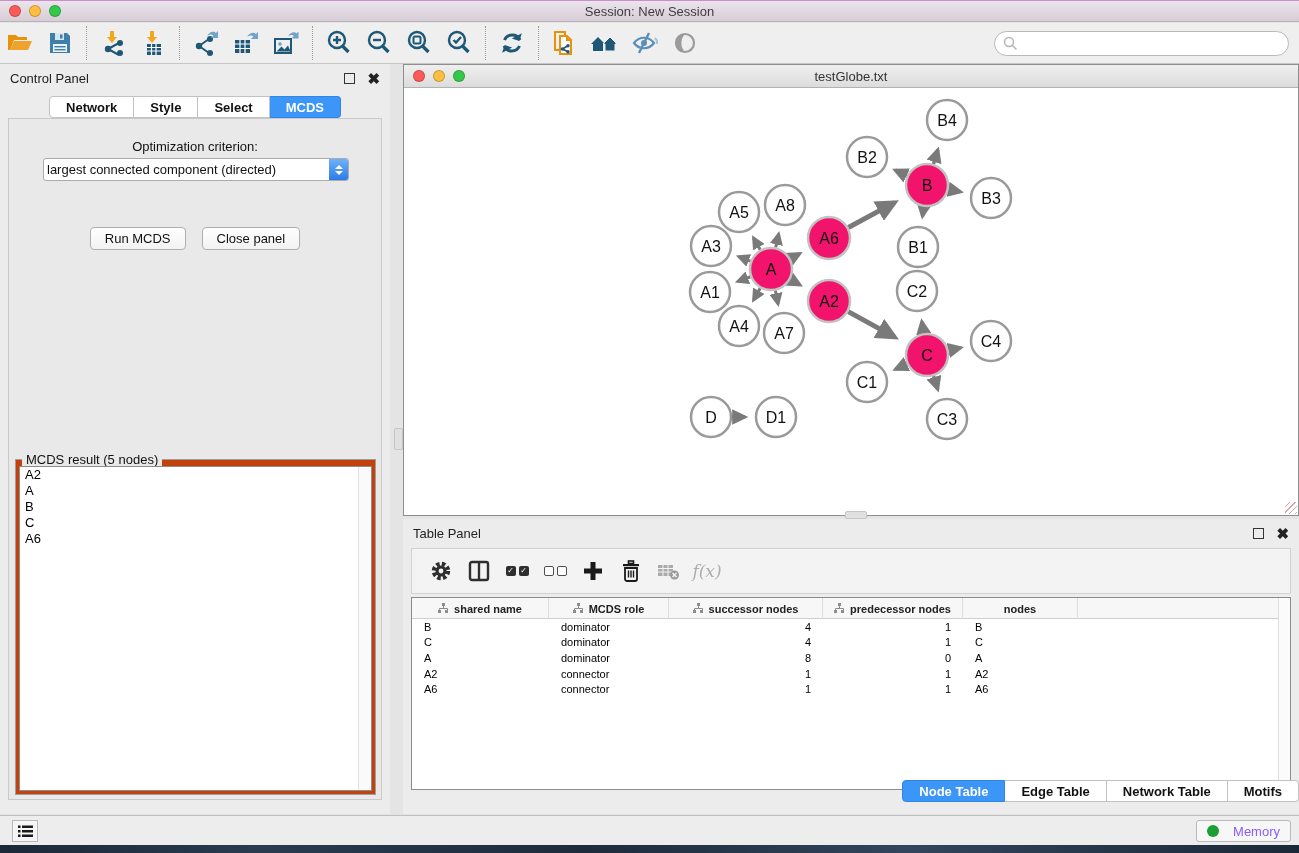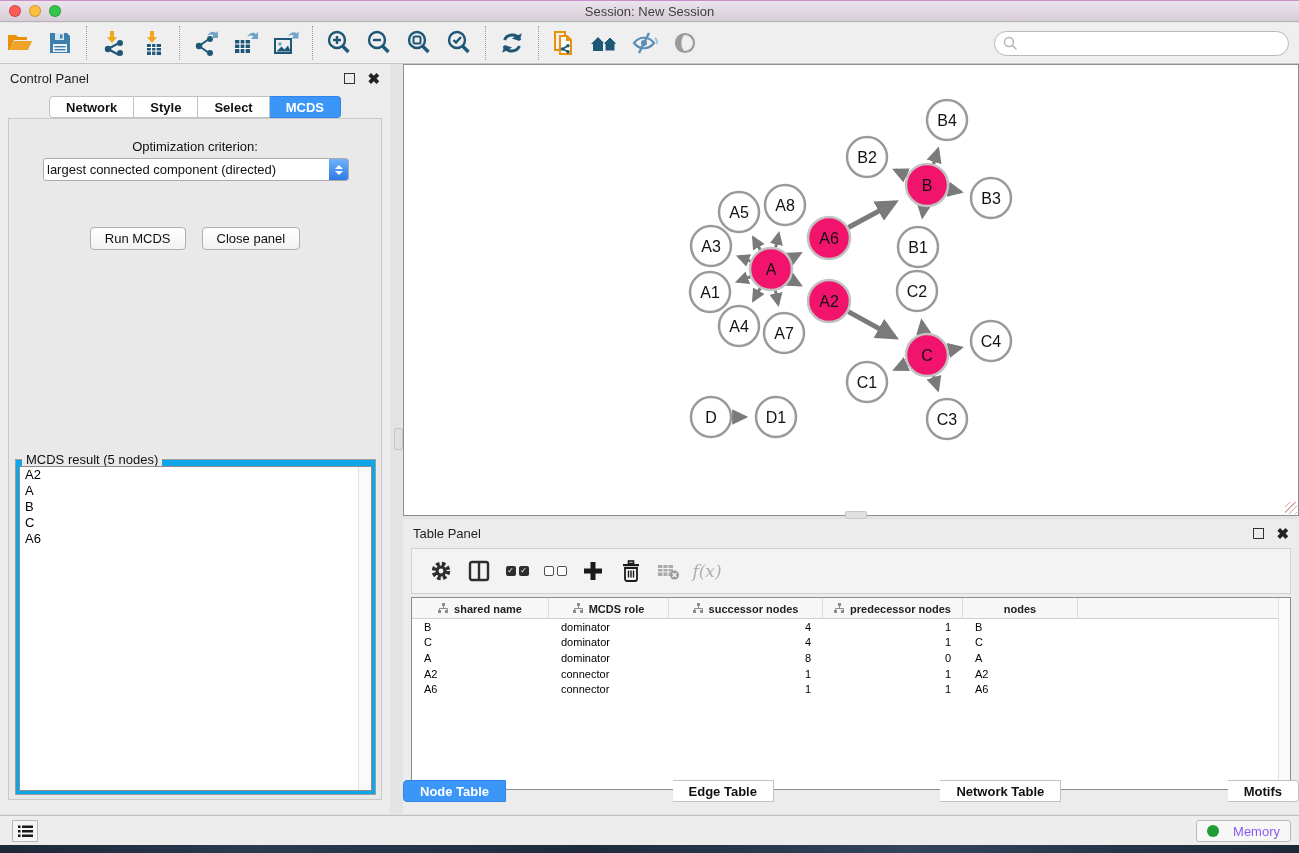--- a/index.html
+++ b/index.html
@@ -35,21 +35,21 @@
   .seg.active { background:#3B96F7; border-color:#2F86E8; color:#fff; }
   .cp-box { position:absolute; left:8px; top:54px; width:374px; height:682px; background:#E9E9E9; border:1px solid #C9C9C9; }
   .opt-label { text-align:center; margin-top:20px; font-size:13px; color:#111; }
   .dropdown { position:absolute; left:34px; top:39px; width:306px; height:23px; background:#fff; border:1px solid #ABABAB; border-radius:3px; display:flex; align-items:center; cursor:pointer; }
   .dropdown .dd-text { flex:1; font-size:13px; padding-left:3px; color:#111; white-space:nowrap; }
   .dd-step { width:19px; height:21px; border-radius:2px 2px; background:linear-gradient(#6FB1F9,#2D7BE8); border-radius:0 2px 2px 0; display:flex; flex-direction:column; align-items:center; justify-content:center; gap:2px; }
   .dd-step i { width:0; height:0; border-left:4px solid transparent; border-right:4px solid transparent; }
   .dd-step .up { border-bottom:4px solid #fff; } .dd-step .dn { border-top:4px solid #fff; }
   .btn { background:linear-gradient(#FFFFFF,#F2F2F2); border:1px solid #AFAFAF; border-radius:4px; height:23px; font-size:13px; color:#111; padding:0 14px; cursor:pointer; }
   .cp-buttons { position:absolute; top:72px; left:0; width:100%; display:flex; justify-content:center; gap:16px;margin-top:36px; }
-  .fieldset { position:absolute; left:6px; top:340px; width:361px; height:336px; border:1px solid #9E9E9E; background:#0ea5e9; }
+  .fieldset { position:absolute; left:6px; top:340px; width:361px; height:336px; border:1px solid #9E9E9E; background:#c2410c; }
   .fieldset .legend { position:absolute; top:-8px; left:6px; background:#E9E9E9; font-size:13px; padding:0 4px; color:#111; }
   .result-list { position:absolute; left:3px; top:6px; right:3px; bottom:3px; background:#fff; border:1px solid #8C8C8C; overflow:hidden; }
   .result-scroll { position:absolute; right:0; top:0; bottom:0; width:13px; background:#FAFAFA; border-left:1px solid #E2E2E2; }
   .result-item { font-size:13px; color:#000; padding:0 5px; line-height:16px; cursor:default; }
 
   
   .net-window { position:absolute; left:403px; top:64px; width:896px; height:452px; background:#fff; border:1px solid #8E8E8E; }
   .net-titlebar { height:23px; background:linear-gradient(#EFEFEF,#DCDCDC); border-bottom:1px solid #B2B2B2; display:flex; align-items:center; position:relative; }
   .net-title { position:absolute; left:0; right:0; text-align:center; font-size:13px; color:#333; }
   .net-canvas { position:absolute; left:0; top:23px; width:894px; height:427px; background:#fff; }
@@ -69,21 +69,21 @@
   .fx { font-family:"DejaVu Serif", serif; font-style:italic; font-size:17px; color:#ADADAD; }
 
   .data-table { position:absolute; left:8px; top:78px; width:880px; height:193px; background:#fff; border:1px solid #8C8C8C; overflow:hidden; }
   .dt-header { display:flex; height:21px; background:#F7F7F7; border-bottom:1px solid #CFCFCF; }
   .dt-hcell { display:flex; align-items:center; justify-content:center; gap:5px; font-size:11px; font-weight:700; color:#222; border-right:1px solid #DDD; height:21px; cursor:pointer; }
   .dt-hcell svg { flex:none; }
   .dt-row { display:flex; height:15.6px; align-items:center; cursor:default; }
   .dt-cell { font-size:11px; color:#000; padding:0 12px; white-space:nowrap; overflow:hidden; }
   .dt-cell.num { text-align:right; }
   .dt-scroll { position:absolute; right:0; top:0; bottom:0; width:12px; background:#FBFBFB; border-left:1px solid #DFDFDF; }
-  .tp-tabs { position:absolute; left:0; right:0; bottom:12px; display:flex; justify-content:space-between; }
+  .tp-tabs { position:absolute; left:0; right:0; bottom:12px; display:flex; justify-content:flex-end; }
   .tp-tabs .seg { font-weight:600; }
 
   
   .statusbar { position:absolute; left:0; top:815px; width:1299px; height:30px; background:#EDEDED; border-top:1px solid #BFBFBF; }
   .list-btn { position:absolute; left:12px; top:4px; width:26px; height:22px; background:#F5F5F5; border:1px solid #B9B9B9; display:flex; align-items:center; justify-content:center; cursor:pointer; }
   .memory-btn { position:absolute; right:8px; top:4px; height:22px; background:#F7F7F7; border:1px solid #B9B9B9; border-radius:3px; display:flex; align-items:center; padding:0 10px; gap:14px; font-size:13px; color:#8b5cf6; cursor:pointer; }
   .memdot { width:12px; height:12px; border-radius:50%; background:#1D9E34; }
   .desktop-strip { position:absolute; left:0; top:845px; width:1299px; height:8px;
     background:linear-gradient(90deg,#1B2838,#2A3B50 20%,#1D2B3C 45%,#32455C 70%,#1B2838); }
 </style>
@@ -284,20 +284,26 @@
           <div class="result-item">A</div>
           <div class="result-item">B</div>
           <div class="result-item">C</div>
           <div class="result-item">A6</div>
         </div>
     </div>
   </div>
 </div>
 
 <div class="net-window">
+  <div class="net-titlebar">
+    <span class="tl red"></span>
+    <span class="tl yellow"></span>
+    <span class="tl green"></span>
+    <span class="net-title">testGlobe.txt</span>
+  </div>
   <div class="net-canvas">
     <svg id="graph" width="894" height="427" viewBox="0 0 894 427">
         <defs>
           <marker id="arr" markerWidth="5" markerHeight="4.4" refX="3.6" refY="2.2" orient="auto" markerUnits="strokeWidth">
             <path d="M0 0 L4.6 2.2 L0 4.4 z" fill="#7A7A7A"></path>
           </marker>
         </defs>
         <line x1="356.230235352432" y1="161.8163567215194" x2="349.4902287985461" y2="149.81072004741026" stroke="#7A7A7A" stroke-width="3" marker-end="url(#arr)"></line>
         <line x1="371.7013313337195" y1="159.50819961728223" x2="374.6745723873592" y2="145.91624051492934" stroke="#7A7A7A" stroke-width="3" marker-end="url(#arr)"></line>
         <line x1="346.4575854193549" y1="173.12540774408606" x2="334.6388850721407" y2="168.5949059443206" stroke="#7A7A7A" stroke-width="3" marker-end="url(#arr)"></line>

